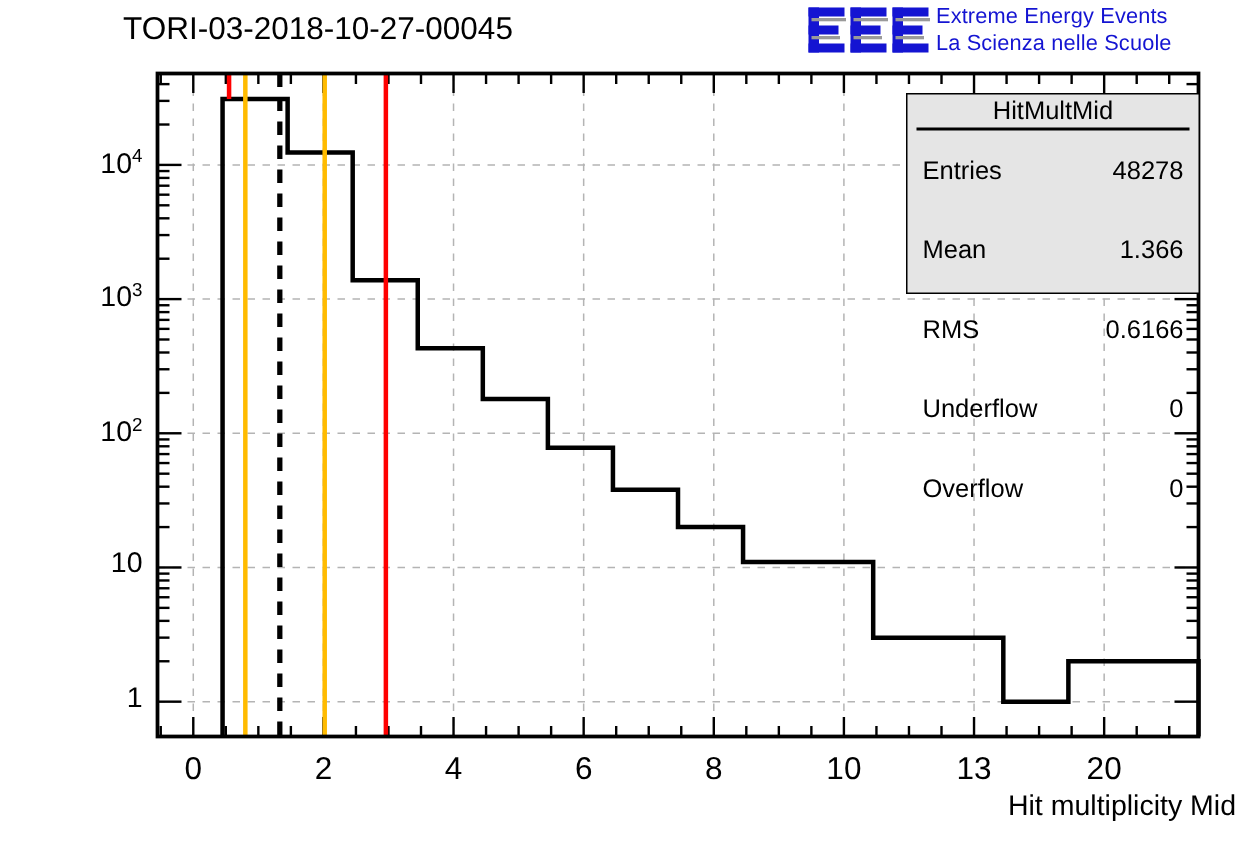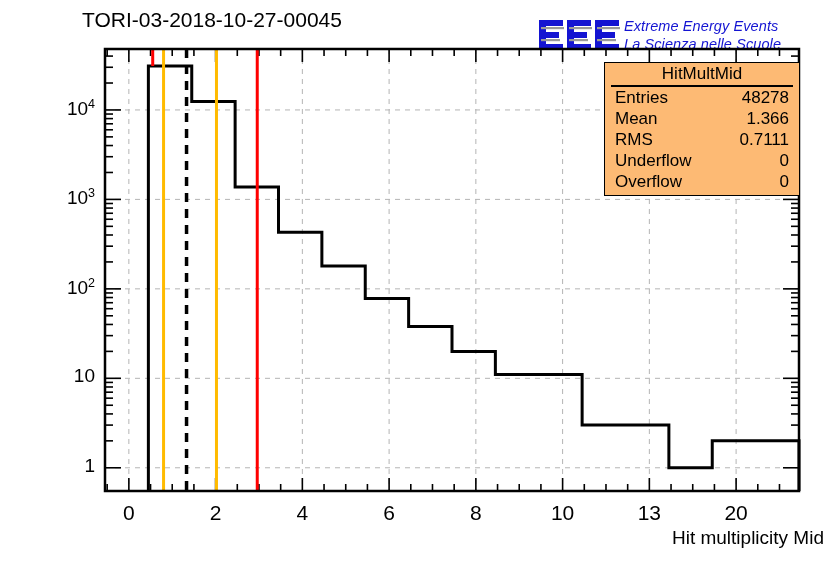--- a/index.html
+++ b/index.html
@@ -6,42 +6,42 @@
   body{width:836px;height:572px;position:relative;overflow:hidden;
        font-family:"Liberation Sans","DejaVu Sans",sans-serif;color:#000;}
 
   #root{position:absolute;left:0;top:0;width:836px;height:426px;}
 
   
   .plot-title{position:absolute;left:82px;top:8px;font-size:21px;letter-spacing:0px;
               white-space:nowrap;color:#000;}
 
   
-  .logo-wrap{position:absolute;left:538px;top:17px;width:296px;height:38px;font-style:italic;}
+  .logo-wrap{position:absolute;left:538px;top:2px;width:296px;height:38px;}
   .logo-mark{position:absolute;left:0px;top:2px;width:82px;height:32px;}
   .logo-text{position:absolute;left:86px;top:0px;color:#1414d2;font-size:14.5px;
              line-height:18px;white-space:nowrap;font-weight:normal;}
   .logo-text div{letter-spacing:0.1px;}
 
   .plotsvg{position:absolute;left:0;top:0;width:836px;height:572px;}
 
   
   .ylab{position:absolute;text-align:right;font-size:19px;color:#000;white-space:nowrap;}
   .ylab sup{font-size:12.5px;vertical-align:super;}
   .xlab{position:absolute;text-align:center;font-size:21px;color:#000;}
 
   .axis-title{position:absolute;right:12px;top:527px;font-size:19px;color:#000;white-space:nowrap;}
 
   
   .stats{position:absolute;left:604px;top:62px;width:196px;height:134px;
-         background:#fdba74;border:1px solid #000;box-sizing:border-box;
+         background:#e5e5e5;border:1px solid #000;box-sizing:border-box;
          font-size:17px;color:#000;}
   .stats .st-title{text-align:center;padding-top:1px;height:21px;line-height:20px;
                    border-bottom:2px solid #000;margin:0 6px;}
-  .st-row{display:flex;justify-content:space-between;padding:0 10px;height:21px;line-height:21px;}
+  .st-row{display:flex;justify-content:space-between;padding:16px 10px;height:21px;line-height:21px;}
   .st-row .k{text-align:left;}
   .st-row .v{text-align:right;}
 </style>
 </head>
 <body>
 
 <div id="root">
 
   <div class="plot-title">TORI-03-2018-10-27-00045</div>
 
@@ -281,21 +281,21 @@
         <div class="st-row">
           <span class="k">Entries</span>
           <span class="v">48278</span>
         </div>
         <div class="st-row">
           <span class="k">Mean</span>
           <span class="v">1.366</span>
         </div>
         <div class="st-row">
           <span class="k">RMS</span>
-          <span class="v">0.7111</span>
+          <span class="v">0.6166</span>
         </div>
         <div class="st-row">
           <span class="k">Underflow</span>
           <span class="v">0</span>
         </div>
         <div class="st-row">
           <span class="k">Overflow</span>
           <span class="v">0</span>
         </div>
       </div>

